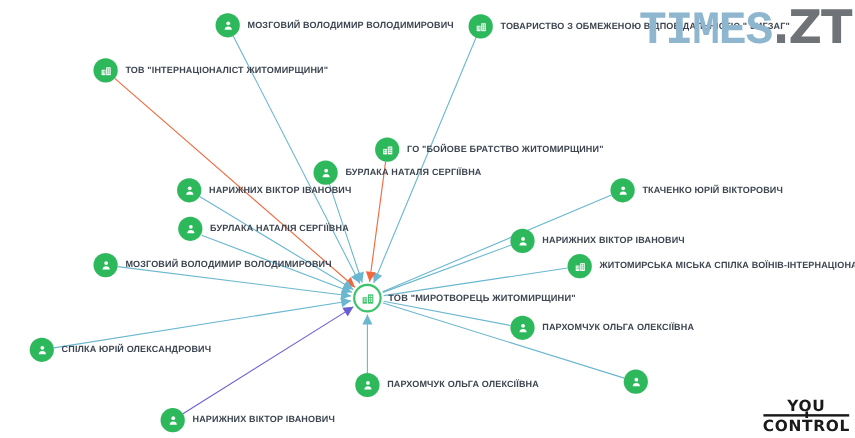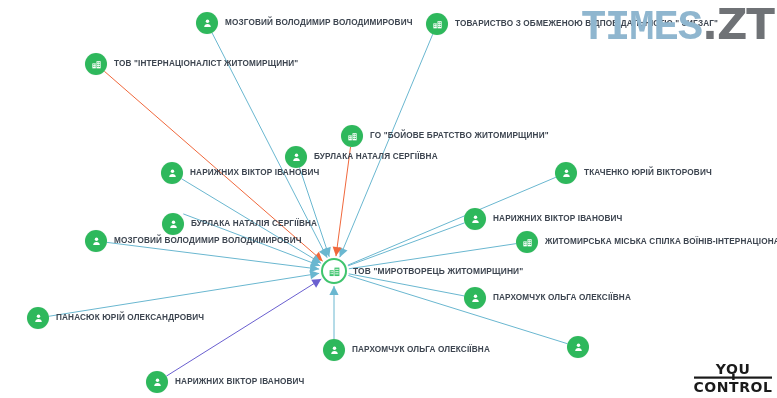--- a/index.html
+++ b/index.html
@@ -212,21 +212,21 @@
       </div>
       <div class="node" style="left: 566px; top: 173px; justify-content: space-between;">
         <span class="bullet">
           <svg width="11" height="11" viewBox="0 0 16 16">
             <circle cx="8" cy="4.6" r="2.5" fill="#fff"></circle>
             <path d="M3.2 13.2c0-2.7 2.1-4.3 4.8-4.3s4.8 1.6 4.8 4.3z" fill="#fff"></path>
           </svg>
         </span>
         <span class="label">ТКАЧЕНКО ЮРІЙ ВІКТОРОВИЧ</span>
       </div>
-      <div class="node" style="left: 173px; top: 224px;">
+      <div class="node" style="left: 173px; top: 208px;">
         <span class="bullet">
           <svg width="11" height="11" viewBox="0 0 16 16">
             <circle cx="8" cy="4.6" r="2.5" fill="#fff"></circle>
             <path d="M3.2 13.2c0-2.7 2.1-4.3 4.8-4.3s4.8 1.6 4.8 4.3z" fill="#fff"></path>
           </svg>
         </span>
         <span class="label">БУРЛАКА НАТАЛІЯ СЕРГІЇВНА</span>
       </div>
       <div class="node" style="left: 475px; top: 219px;">
         <span class="bullet">
@@ -293,21 +293,21 @@
         </span>
         <span class="label">ПАРХОМЧУК ОЛЬГА ОЛЕКСІЇВНА</span>
       </div>
       <div class="node" style="left: 38px; top: 318px;">
         <span class="bullet">
           <svg width="11" height="11" viewBox="0 0 16 16">
             <circle cx="8" cy="4.6" r="2.5" fill="#fff"></circle>
             <path d="M3.2 13.2c0-2.7 2.1-4.3 4.8-4.3s4.8 1.6 4.8 4.3z" fill="#fff"></path>
           </svg>
         </span>
-        <span class="label">ПАНАСЮК ЮРІЙ ОЛЕКСАНДРОВИЧ</span>
+        <span class="label">СПІЛКА ЮРІЙ ОЛЕКСАНДРОВИЧ</span>
       </div>
       <div class="node" style="left: 578px; top: 347px;">
         <span class="bullet">
           <svg width="11" height="11" viewBox="0 0 16 16">
             <circle cx="8" cy="4.6" r="2.5" fill="#fff"></circle>
             <path d="M3.2 13.2c0-2.7 2.1-4.3 4.8-4.3s4.8 1.6 4.8 4.3z" fill="#fff"></path>
           </svg>
         </span>
       </div>
       <div class="node" style="left: 334px; top: 350px;">

